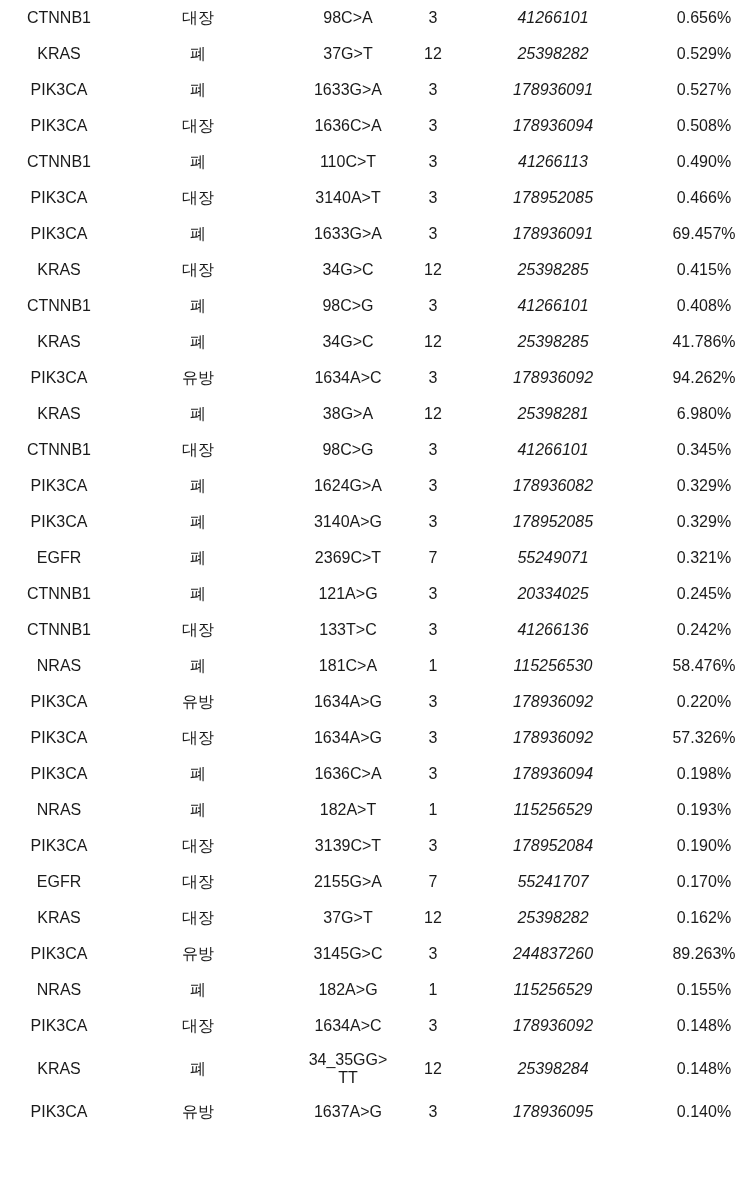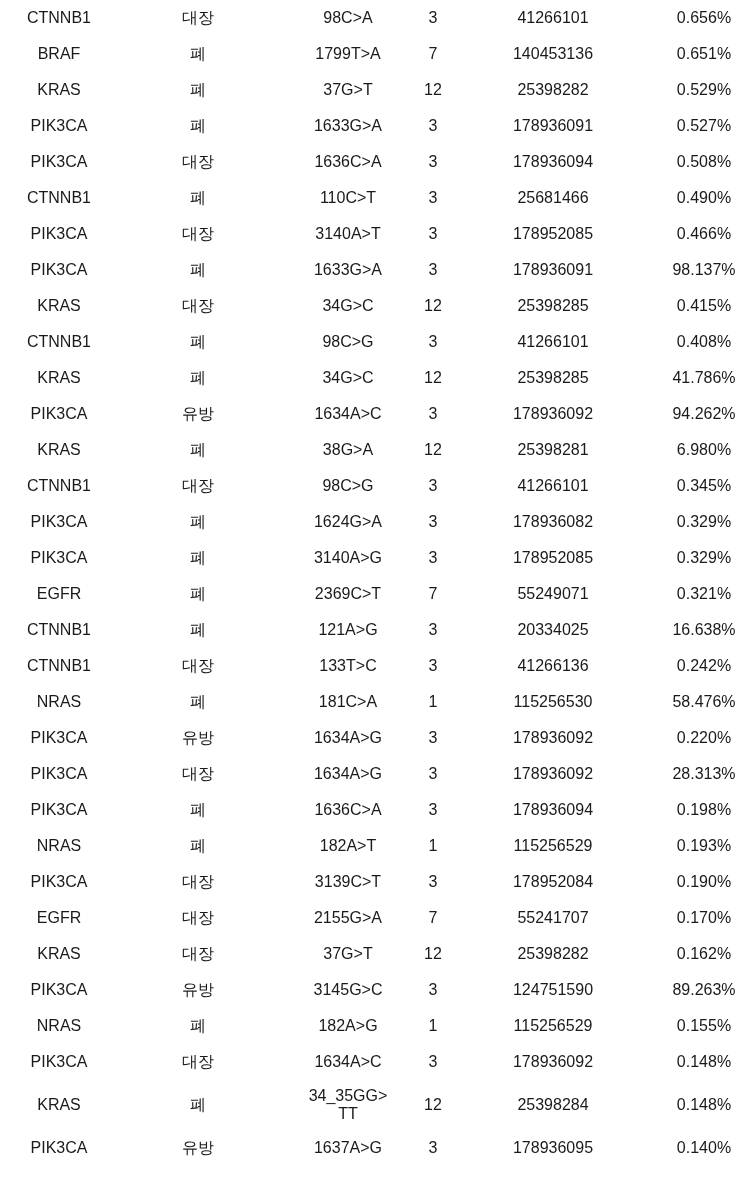--- a/index.html
+++ b/index.html
@@ -31,46 +31,38 @@
       word-break: break-all;
     }
     table.mut-table tr.tall td {
       height: 50px;
     }
     td.c-gene { width: 118px; }
     td.c-tissue { width: 160px; font-family: Liberation Serif, serif; font-size: 19px; }
     td.c-mut { width: 140px; }
     td.c-mut .inner { display: inline-block; width: 84px; }
     td.c-exon { width: 30px; }
-    td.c-pos { width: 210px; }
+    td.c-pos { width: 210px; font-style: italic; }
     td.c-freq { width: 92px; }
     .tail { height: 40px; }
   </style>
 </head>
 <body>
 
 <table class="mut-table">
   <tbody id="table-body">
       <tr>
         <td class="c-gene">CTNNB1</td>
         <td class="c-tissue">대장</td>
         <td class="c-mut"><span class="inner">98C&gt;A</span></td>
         <td class="c-exon">3</td>
         <td class="c-pos">41266101</td>
         <td class="c-freq">0.656%</td>
       </tr>
       <tr>
-        <td class="c-gene">BRAF</td>
-        <td class="c-tissue">폐</td>
-        <td class="c-mut"><span class="inner">1799T&gt;A</span></td>
-        <td class="c-exon">7</td>
-        <td class="c-pos">140453136</td>
-        <td class="c-freq">0.651%</td>
-      </tr>
-      <tr>
         <td class="c-gene">KRAS</td>
         <td class="c-tissue">폐</td>
         <td class="c-mut"><span class="inner">37G&gt;T</span></td>
         <td class="c-exon">12</td>
         <td class="c-pos">25398282</td>
         <td class="c-freq">0.529%</td>
       </tr>
       <tr>
         <td class="c-gene">PIK3CA</td>
         <td class="c-tissue">폐</td>
@@ -85,38 +77,38 @@
         <td class="c-mut"><span class="inner">1636C&gt;A</span></td>
         <td class="c-exon">3</td>
         <td class="c-pos">178936094</td>
         <td class="c-freq">0.508%</td>
       </tr>
       <tr>
         <td class="c-gene">CTNNB1</td>
         <td class="c-tissue">폐</td>
         <td class="c-mut"><span class="inner">110C&gt;T</span></td>
         <td class="c-exon">3</td>
-        <td class="c-pos">25681466</td>
+        <td class="c-pos">41266113</td>
         <td class="c-freq">0.490%</td>
       </tr>
       <tr>
         <td class="c-gene">PIK3CA</td>
         <td class="c-tissue">대장</td>
         <td class="c-mut"><span class="inner">3140A&gt;T</span></td>
         <td class="c-exon">3</td>
         <td class="c-pos">178952085</td>
         <td class="c-freq">0.466%</td>
       </tr>
       <tr>
         <td class="c-gene">PIK3CA</td>
         <td class="c-tissue">폐</td>
         <td class="c-mut"><span class="inner">1633G&gt;A</span></td>
         <td class="c-exon">3</td>
         <td class="c-pos">178936091</td>
-        <td class="c-freq">98.137%</td>
+        <td class="c-freq">69.457%</td>
       </tr>
       <tr>
         <td class="c-gene">KRAS</td>
         <td class="c-tissue">대장</td>
         <td class="c-mut"><span class="inner">34G&gt;C</span></td>
         <td class="c-exon">12</td>
         <td class="c-pos">25398285</td>
         <td class="c-freq">0.415%</td>
       </tr>
       <tr>
@@ -182,21 +174,21 @@
         <td class="c-exon">7</td>
         <td class="c-pos">55249071</td>
         <td class="c-freq">0.321%</td>
       </tr>
       <tr>
         <td class="c-gene">CTNNB1</td>
         <td class="c-tissue">폐</td>
         <td class="c-mut"><span class="inner">121A&gt;G</span></td>
         <td class="c-exon">3</td>
         <td class="c-pos">20334025</td>
-        <td class="c-freq">16.638%</td>
+        <td class="c-freq">0.245%</td>
       </tr>
       <tr>
         <td class="c-gene">CTNNB1</td>
         <td class="c-tissue">대장</td>
         <td class="c-mut"><span class="inner">133T&gt;C</span></td>
         <td class="c-exon">3</td>
         <td class="c-pos">41266136</td>
         <td class="c-freq">0.242%</td>
       </tr>
       <tr>
@@ -214,21 +206,21 @@
         <td class="c-exon">3</td>
         <td class="c-pos">178936092</td>
         <td class="c-freq">0.220%</td>
       </tr>
       <tr>
         <td class="c-gene">PIK3CA</td>
         <td class="c-tissue">대장</td>
         <td class="c-mut"><span class="inner">1634A&gt;G</span></td>
         <td class="c-exon">3</td>
         <td class="c-pos">178936092</td>
-        <td class="c-freq">28.313%</td>
+        <td class="c-freq">57.326%</td>
       </tr>
       <tr>
         <td class="c-gene">PIK3CA</td>
         <td class="c-tissue">폐</td>
         <td class="c-mut"><span class="inner">1636C&gt;A</span></td>
         <td class="c-exon">3</td>
         <td class="c-pos">178936094</td>
         <td class="c-freq">0.198%</td>
       </tr>
       <tr>
@@ -261,21 +253,21 @@
         <td class="c-mut"><span class="inner">37G&gt;T</span></td>
         <td class="c-exon">12</td>
         <td class="c-pos">25398282</td>
         <td class="c-freq">0.162%</td>
       </tr>
       <tr>
         <td class="c-gene">PIK3CA</td>
         <td class="c-tissue">유방</td>
         <td class="c-mut"><span class="inner">3145G&gt;C</span></td>
         <td class="c-exon">3</td>
-        <td class="c-pos">124751590</td>
+        <td class="c-pos">244837260</td>
         <td class="c-freq">89.263%</td>
       </tr>
       <tr>
         <td class="c-gene">NRAS</td>
         <td class="c-tissue">폐</td>
         <td class="c-mut"><span class="inner">182A&gt;G</span></td>
         <td class="c-exon">1</td>
         <td class="c-pos">115256529</td>
         <td class="c-freq">0.155%</td>
       </tr>

